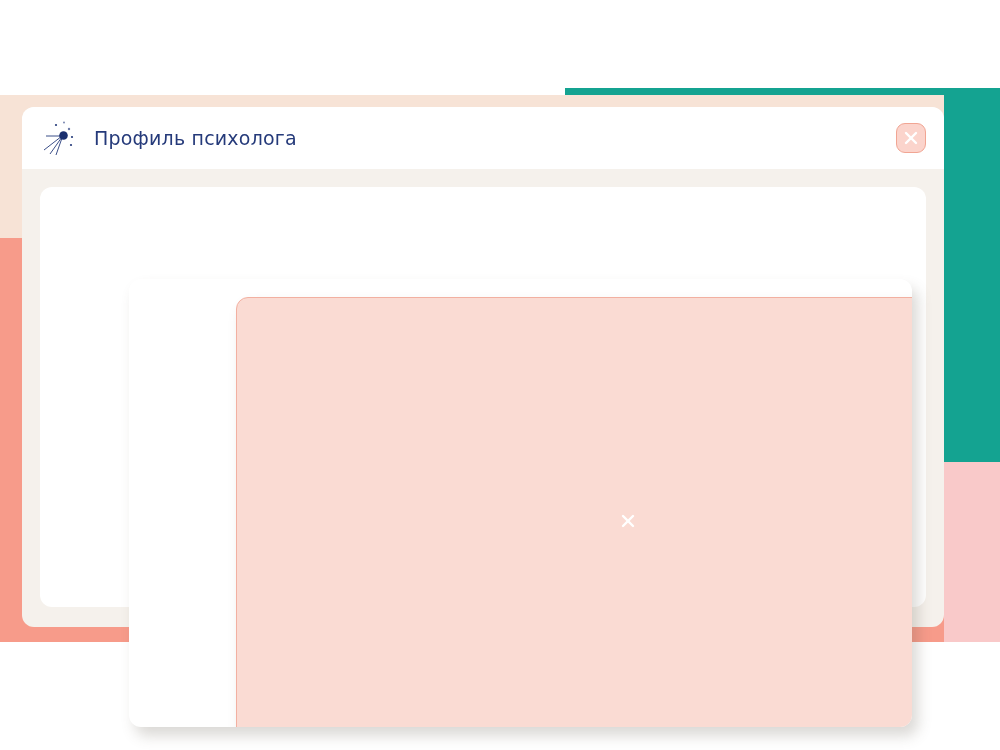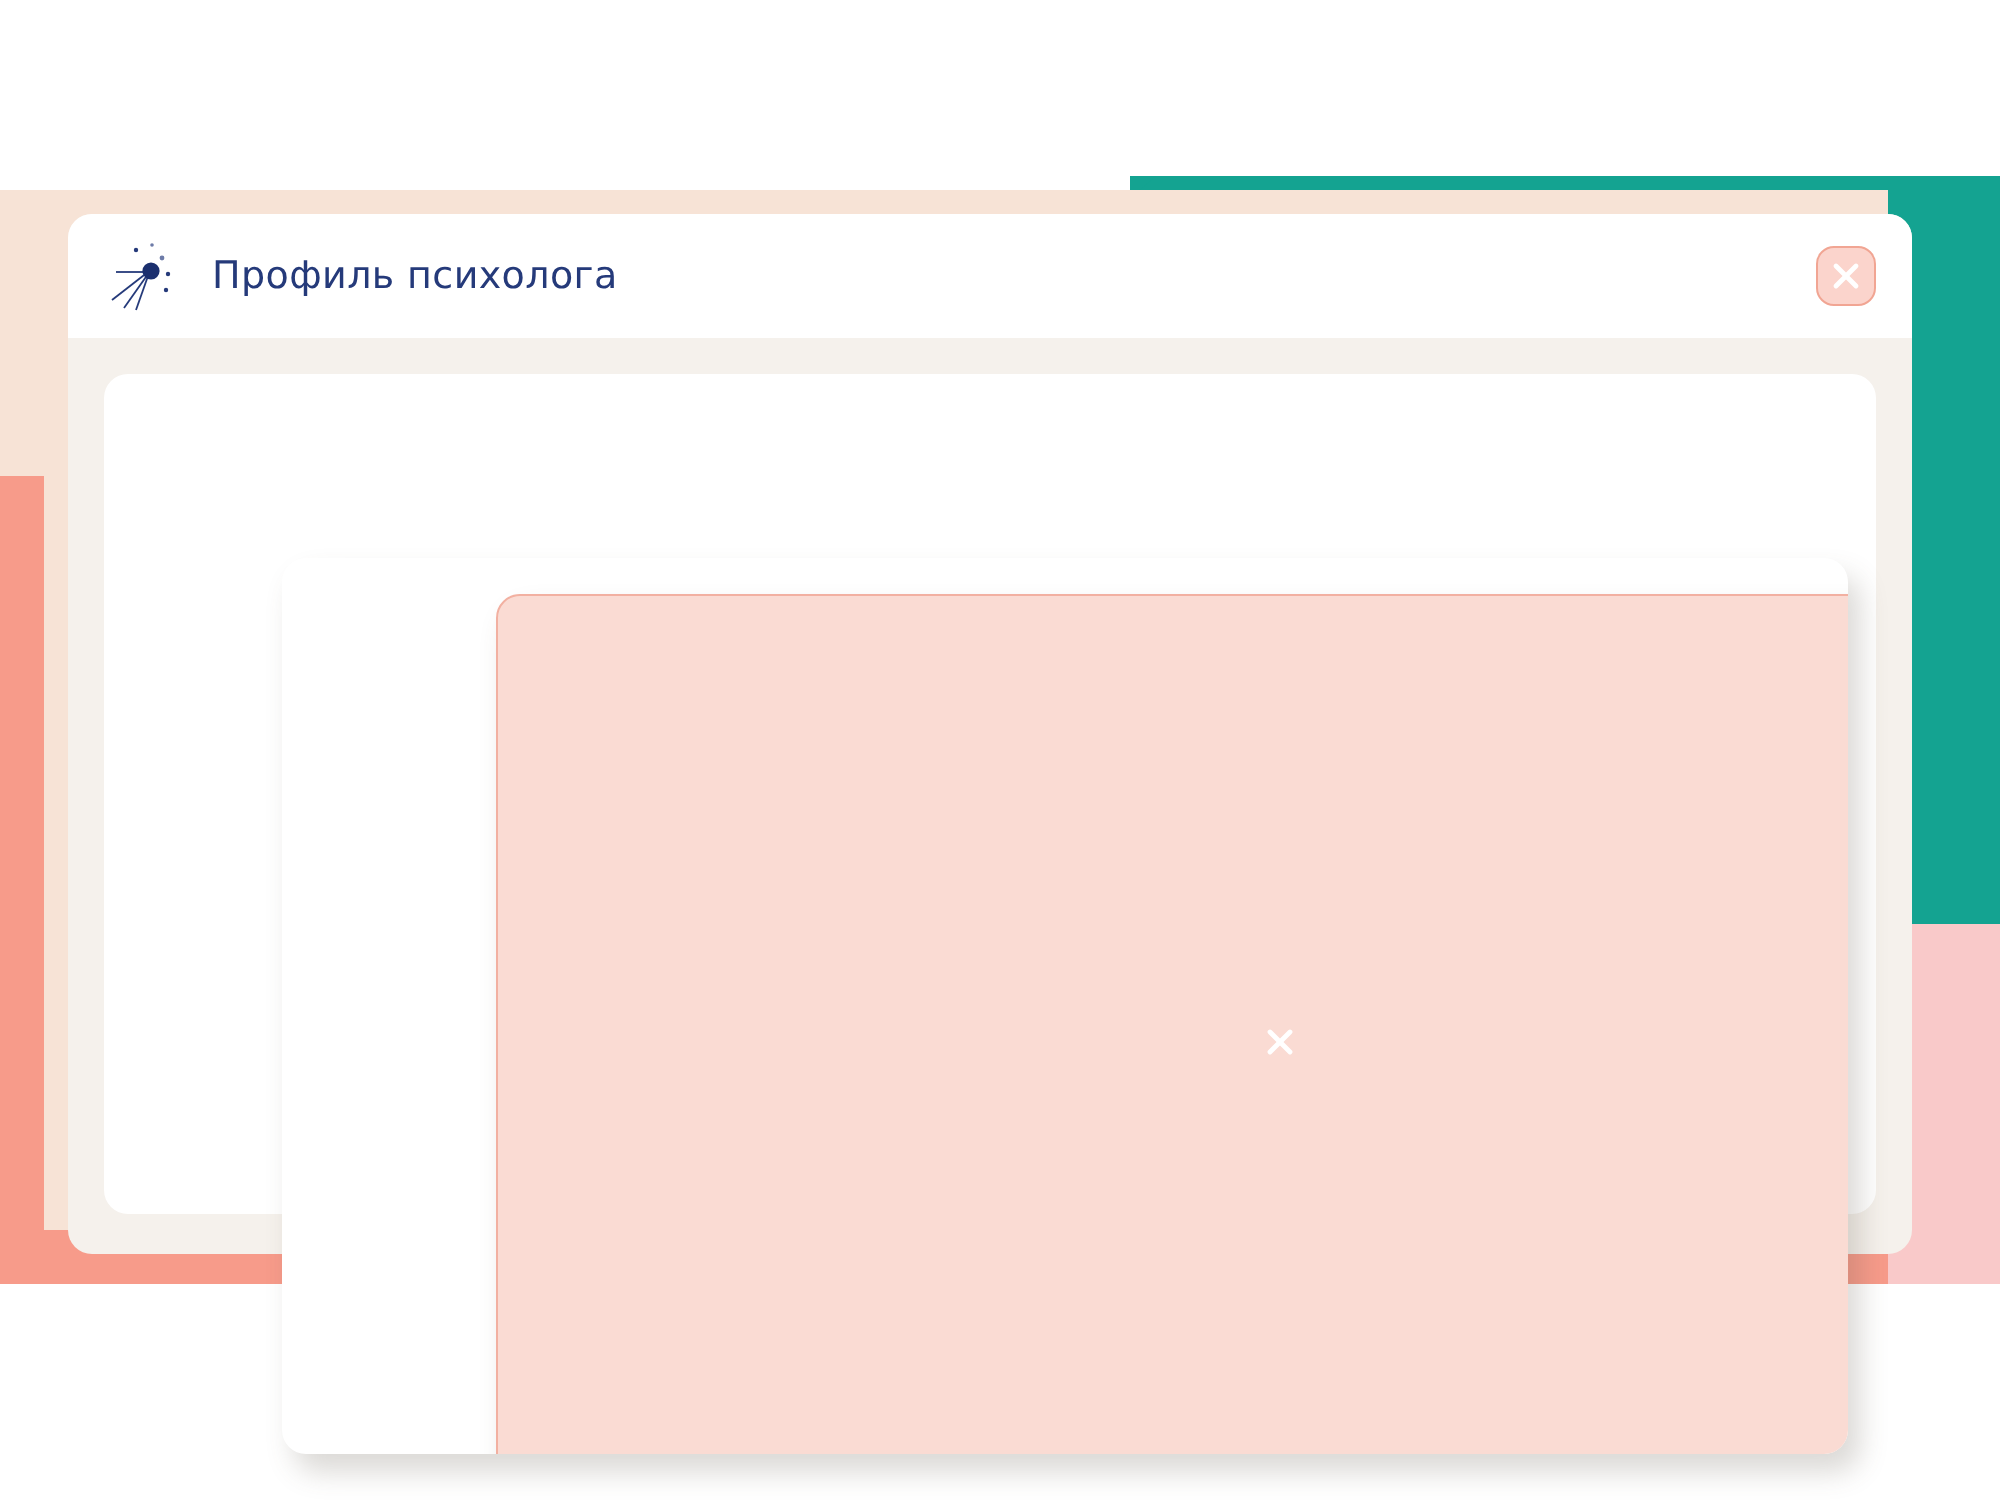--- a/index.html
+++ b/index.html
@@ -69,21 +69,21 @@
     left: 0px;
     top: 615px;
     width: 944px;
     height: 27px;
     background: #f79b8a;
   }
 
   
   .app-window {
     position: absolute;
-    left: 34px;
+    left: 22px;
     top: 107px;
     width: 922px;
     height: 520px;
     background: #f5f1ec;
     border-radius: 12px;
   }
   .app-header {
     position: absolute;
     left: 0;
     top: 0;

